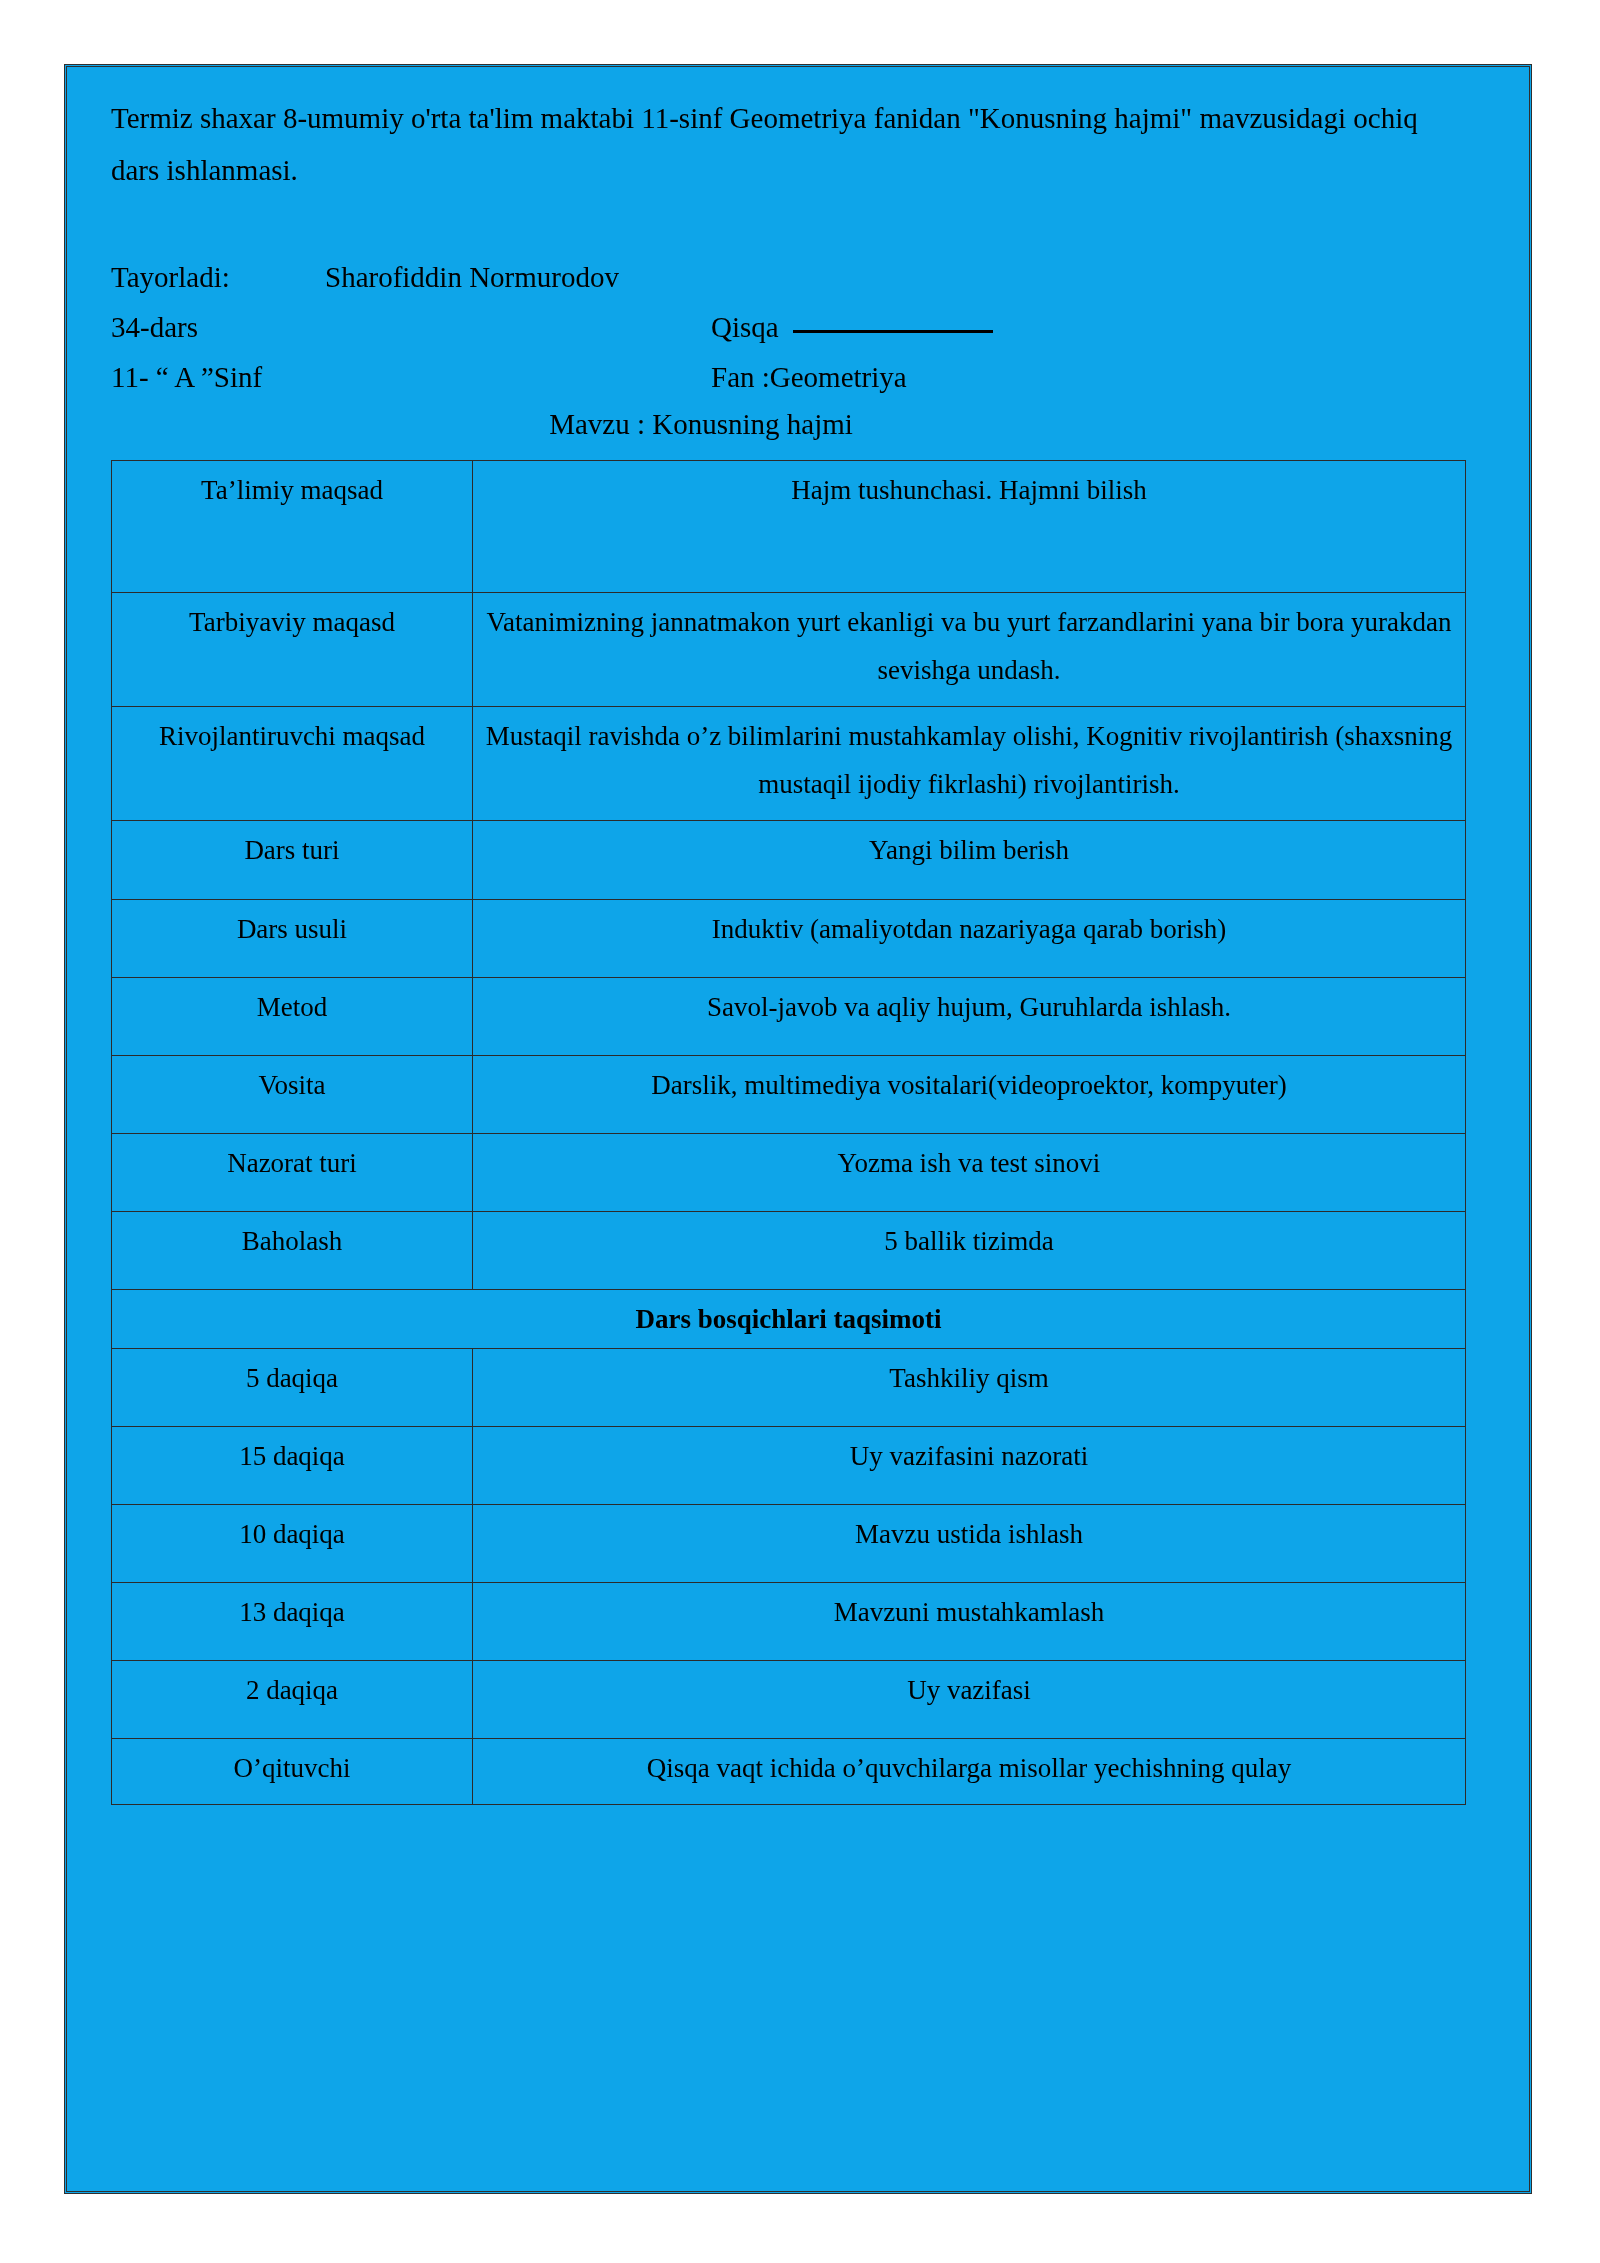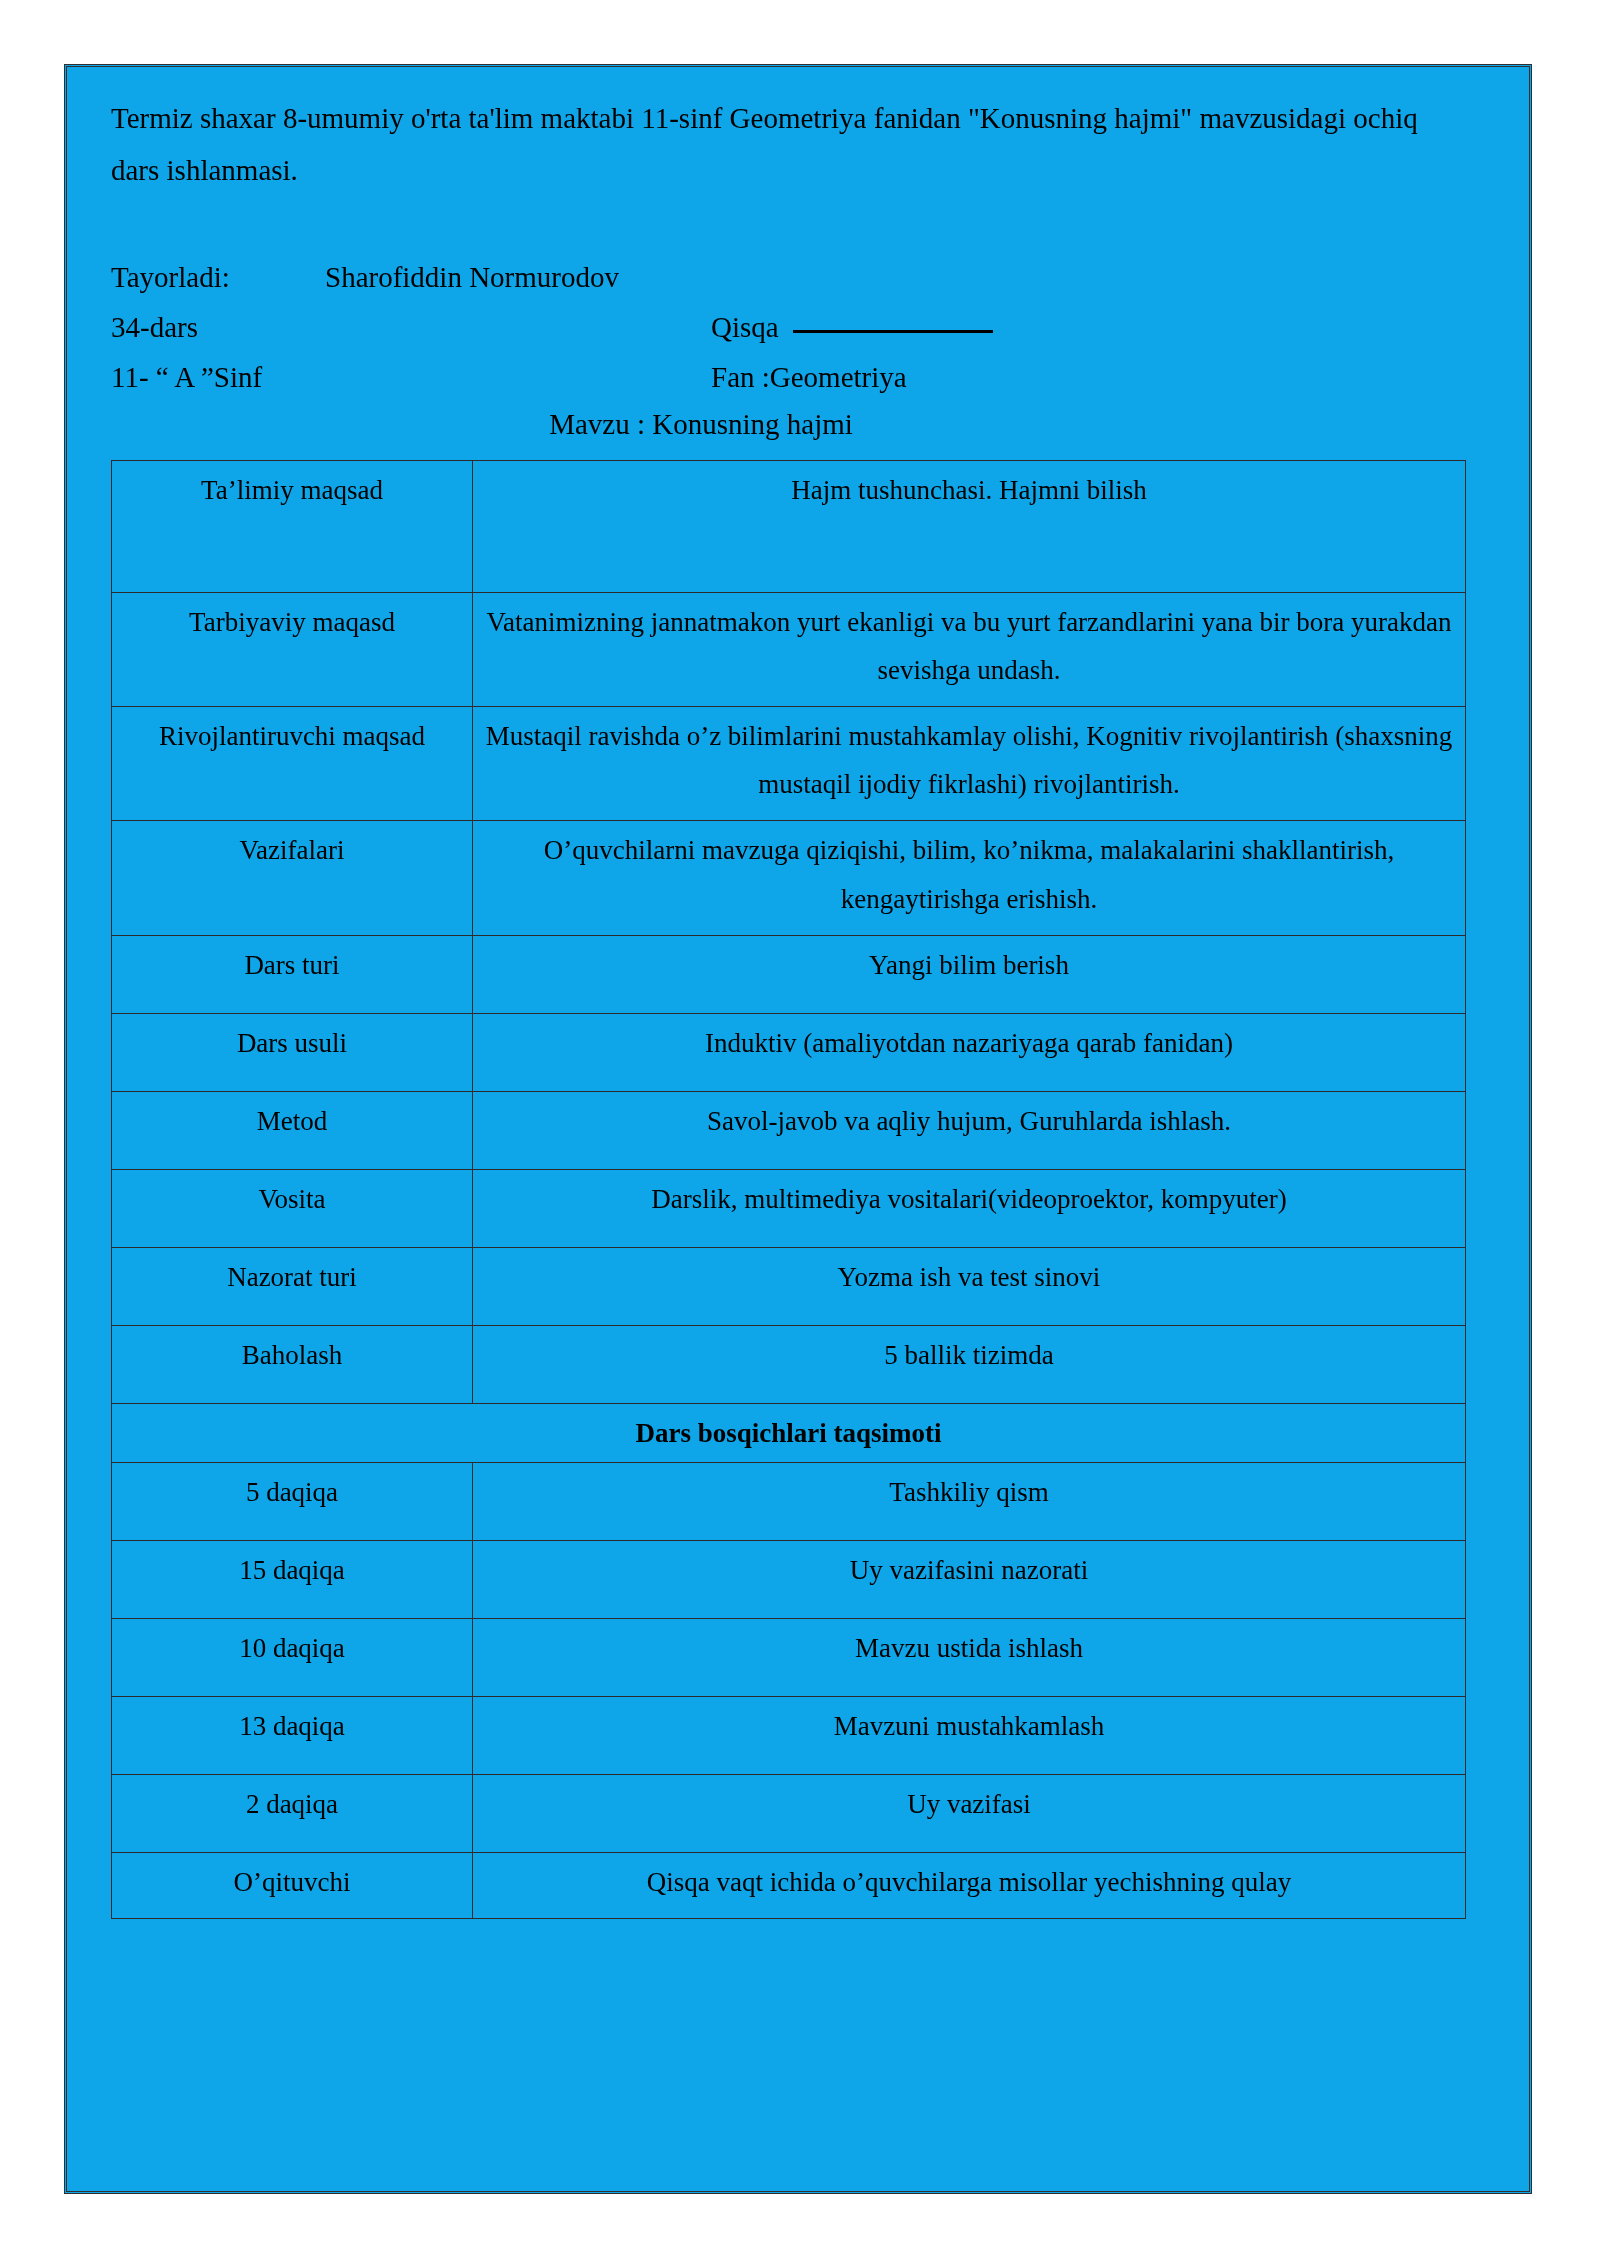--- a/index.html
+++ b/index.html
@@ -141,33 +141,29 @@
           <td class="col-value cell-pad-lg">Hajm tushunchasi. Hajmni bilish</td>
         </tr>
         <tr>
           <td class="col-label cell-pad-xs">Tarbiyaviy maqasd</td>
           <td class="col-value cell-pad-xs">Vatanimizning jannatmakon yurt ekanligi va bu yurt farzandlarini yana bir bora yurakdan sevishga undash.</td>
         </tr>
         <tr>
           <td class="col-label cell-pad-md">Rivojlantiruvchi maqsad</td>
           <td class="col-value cell-pad-xs">Mustaqil ravishda o’z bilimlarini mustahkamlay olishi, Kognitiv rivojlantirish (shaxsning mustaqil ijodiy fikrlashi) rivojlantirish.</td>
         </tr>
-        <tr>
-          <td class="col-label cell-pad-md">Vazifalari</td>
-          <td class="col-value cell-pad-xs">O’quvchilarni mavzuga qiziqishi, bilim, ko’nikma, malakalarini shakllantirish, kengaytirishga erishish.</td>
-        </tr>
 
 
         <tr>
           <td class="col-label cell-pad-sm">Dars turi</td>
           <td class="col-value cell-pad-sm">Yangi bilim berish</td>
         </tr>
         <tr>
           <td class="col-label cell-pad-sm">Dars usuli</td>
-          <td class="col-value cell-pad-sm">Induktiv (amaliyotdan nazariyaga qarab fanidan)</td>
+          <td class="col-value cell-pad-sm">Induktiv (amaliyotdan nazariyaga qarab borish)</td>
         </tr>
         <tr>
           <td class="col-label cell-pad-sm">Metod</td>
           <td class="col-value cell-pad-sm">Savol-javob va aqliy hujum, Guruhlarda ishlash.</td>
         </tr>
         <tr>
           <td class="col-label cell-pad-sm">Vosita</td>
           <td class="col-value cell-pad-sm">Darslik, multimediya vositalari(videoproektor, kompyuter)</td>
         </tr>
         <tr>

